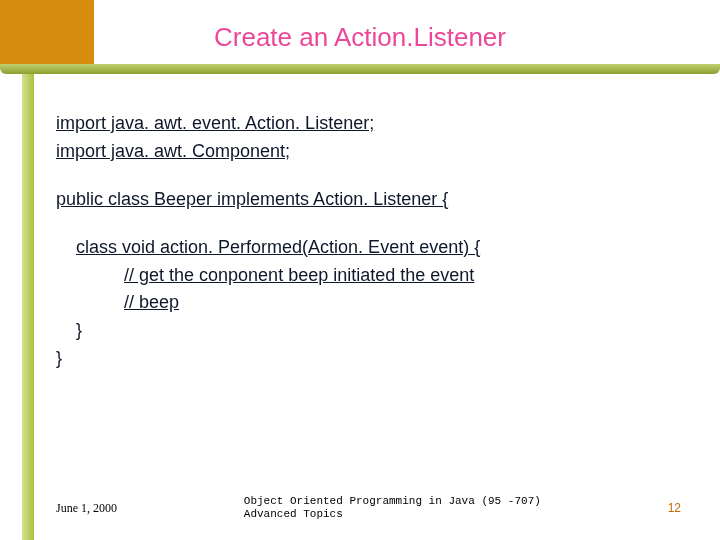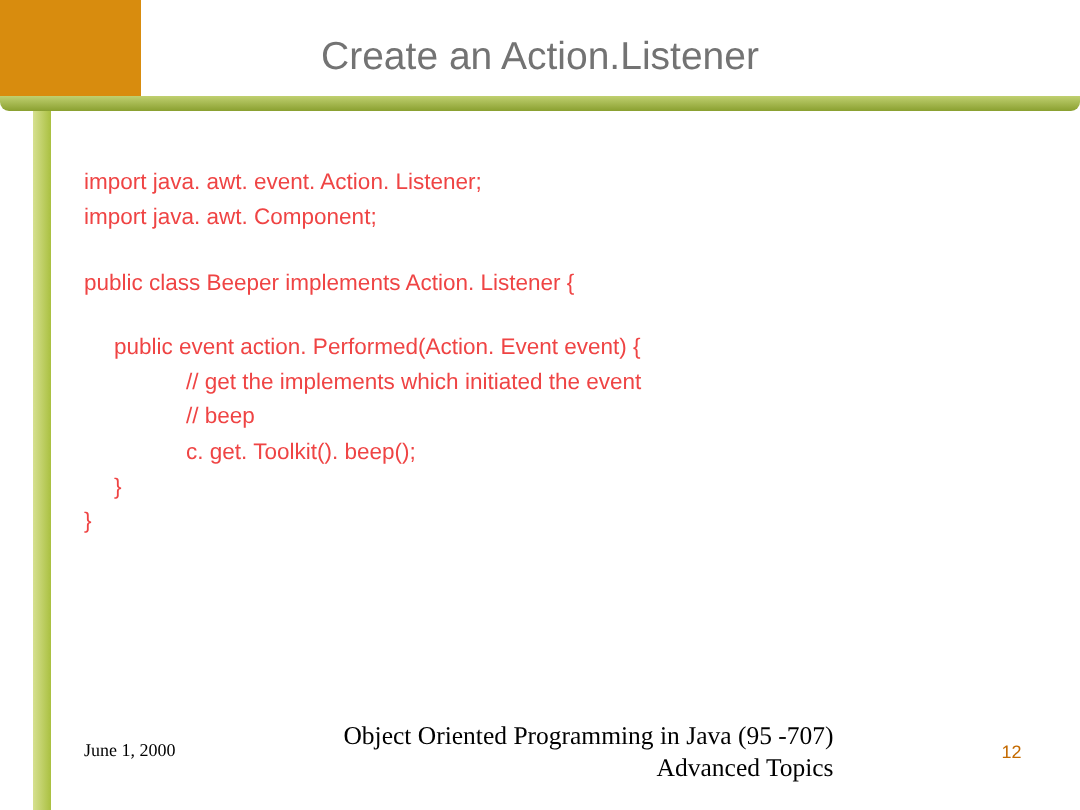--- a/index.html
+++ b/index.html
@@ -37,52 +37,54 @@
     background: linear-gradient(to right, #d6e090, #aac040);
   }
   .title {
     position: absolute;
     left: 0;
     top: 22px;
     width: 720px;
     text-align: center;
     font-size: 26px;
     font-weight: 400;
-    color: #737373;
+    color: #ec4899;
     font-family: Verdana, Geneva, sans-serif;
   }
   .content {
     position: absolute;
     left: 56px;
     top: 110px;
     width: 620px;
-    font-size: 15px;
+    font-size: 18px;
     line-height: 1.55;
-    color: #ef4444;
+    color: #0f172a;
     font-family: Verdana, Geneva, sans-serif;
+    text-decoration: underline;
   }
   .block { margin-bottom: 20px; }
   .indent1 { padding-left: 20px; }
   .indent2 { padding-left: 68px; }
   .footer {
     position: absolute;
     left: 56px;
     bottom: 18px;
     width: 625px;
     display: flex;
     align-items: center;
     justify-content: space-between;
     font-family: Georgia, 'Times New Roman', serif;
     font-size: 12px;
     color: #000;
   }
   .footer-center {
-    text-align: right;
-    font-size: 17px;
+    text-align: left;
+    font-size: 11px;
     line-height: 1.25;
+    font-family: Liberation Mono, monospace;
   }
   .footer-right {
     color: #c46a00;
     font-size: 12px;
     font-family: Verdana, Geneva, sans-serif;
   }
 </style>
 </head>
 <body>
 
@@ -94,24 +96,23 @@
 
 <div class="content">
   <div class="block">
     <div>import java. awt. event. Action. Listener;</div>
     <div>import java. awt. Component;</div>
   </div>
 
   <div class="block">public class Beeper implements Action. Listener {</div>
 
   <div>
-    <div class="indent1">public event action. Performed(Action. Event event) {</div>
-    <div class="indent2">// get the implements which initiated the event</div>
+    <div class="indent1">class void action. Performed(Action. Event event) {</div>
+    <div class="indent2">// get the conponent beep initiated the event</div>
     <div class="indent2">// beep</div>
-    <div class="indent2">c. get. Toolkit(). beep();</div>
     <div class="indent1">}</div>
   </div>
   <div>}</div>
 </div>
 
 <div class="footer">
   <div>June 1, 2000</div>
   <div class="footer-center">
     <div>Object Oriented Programming in Java  (95 -707)</div>
     <div>Advanced Topics</div>

